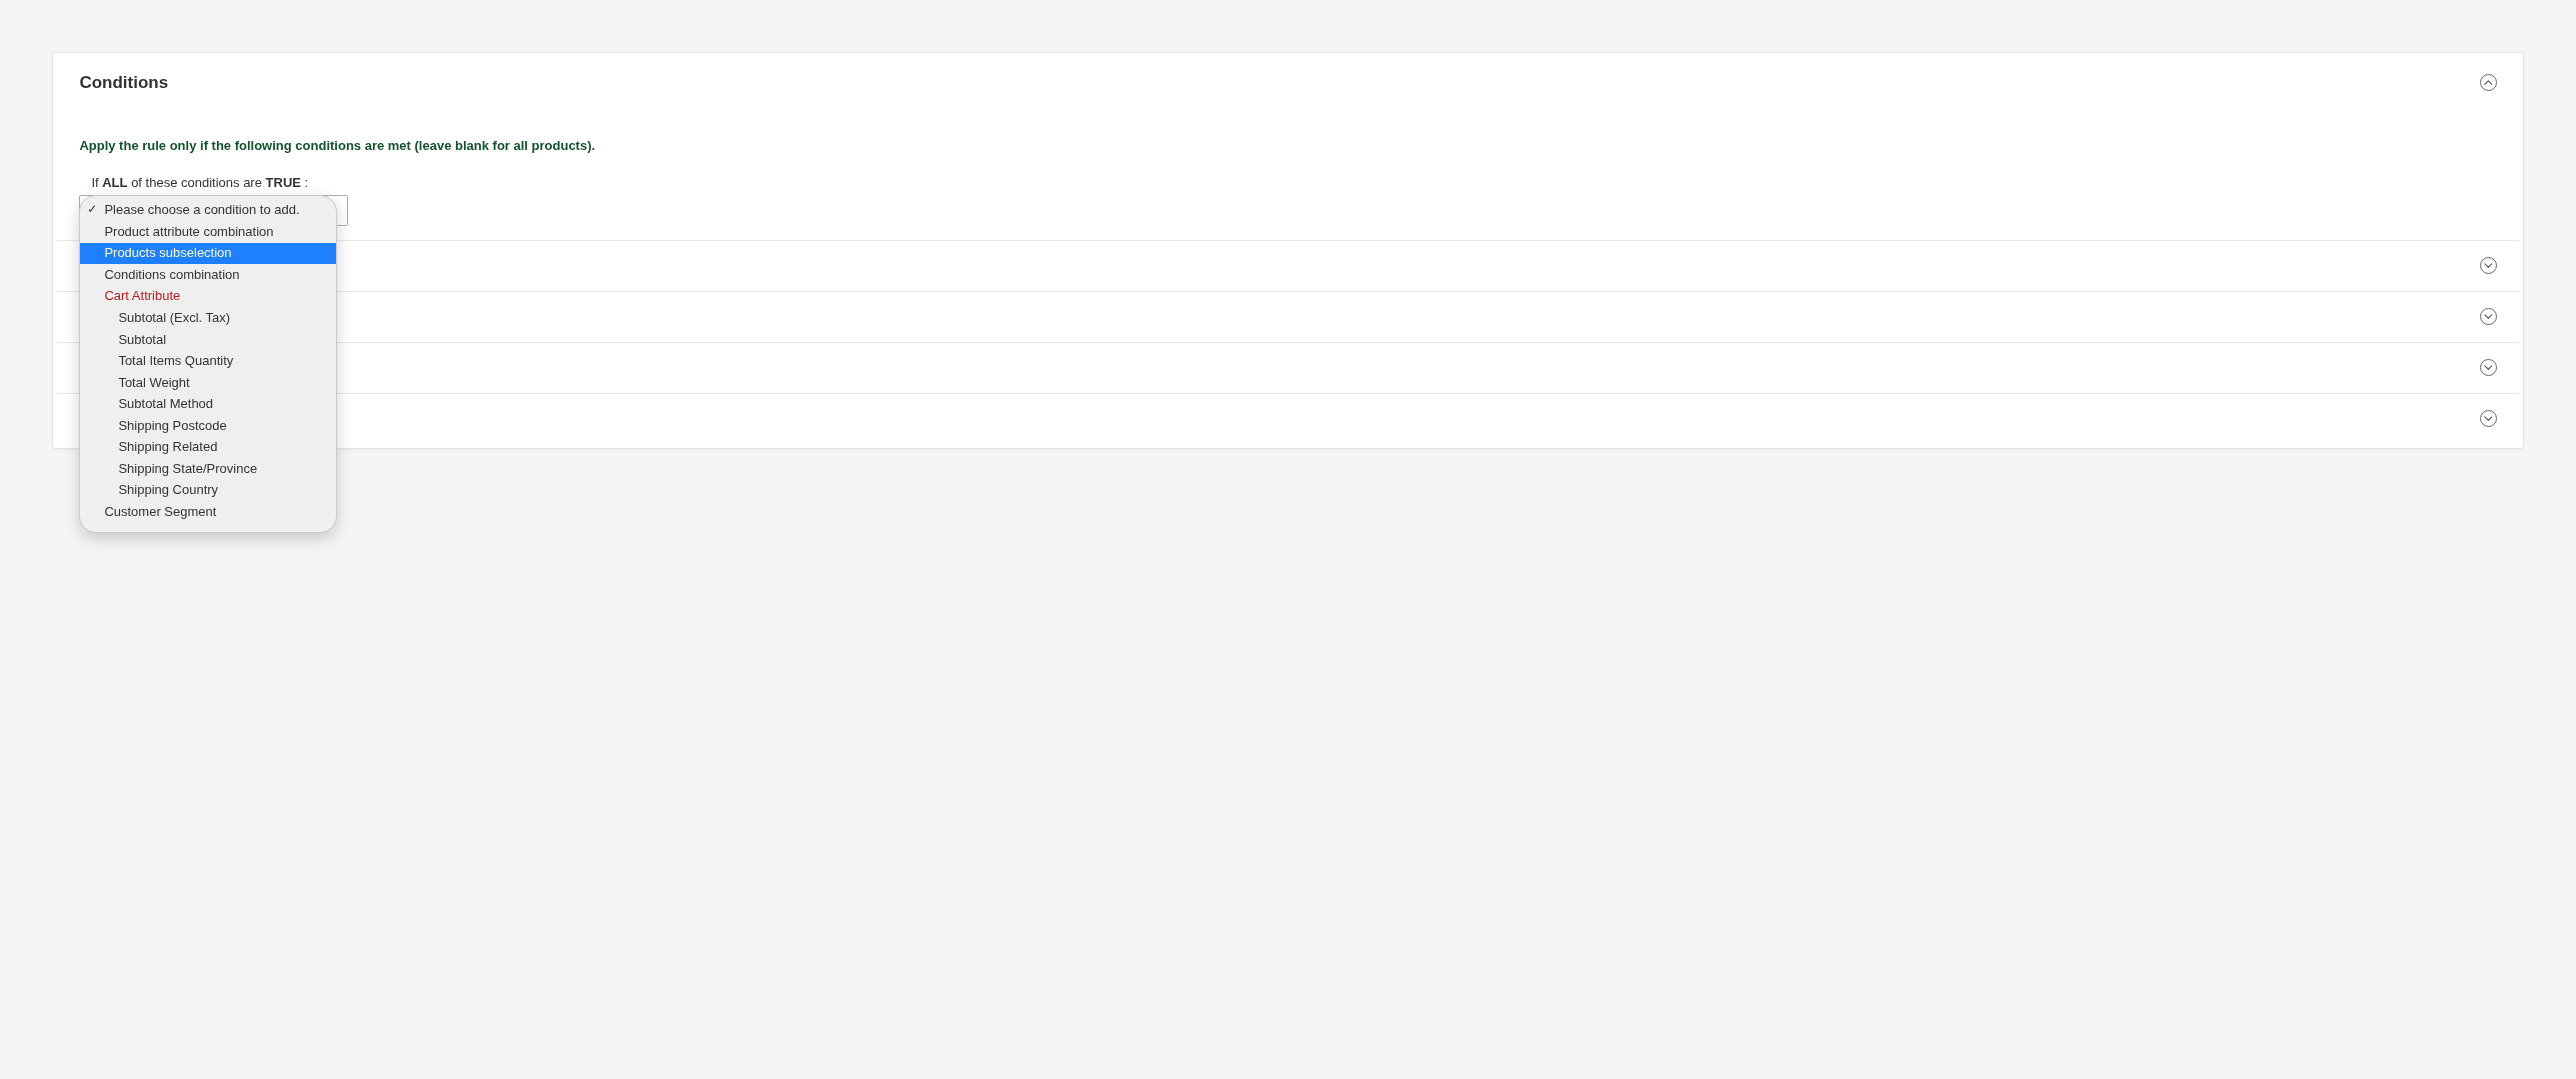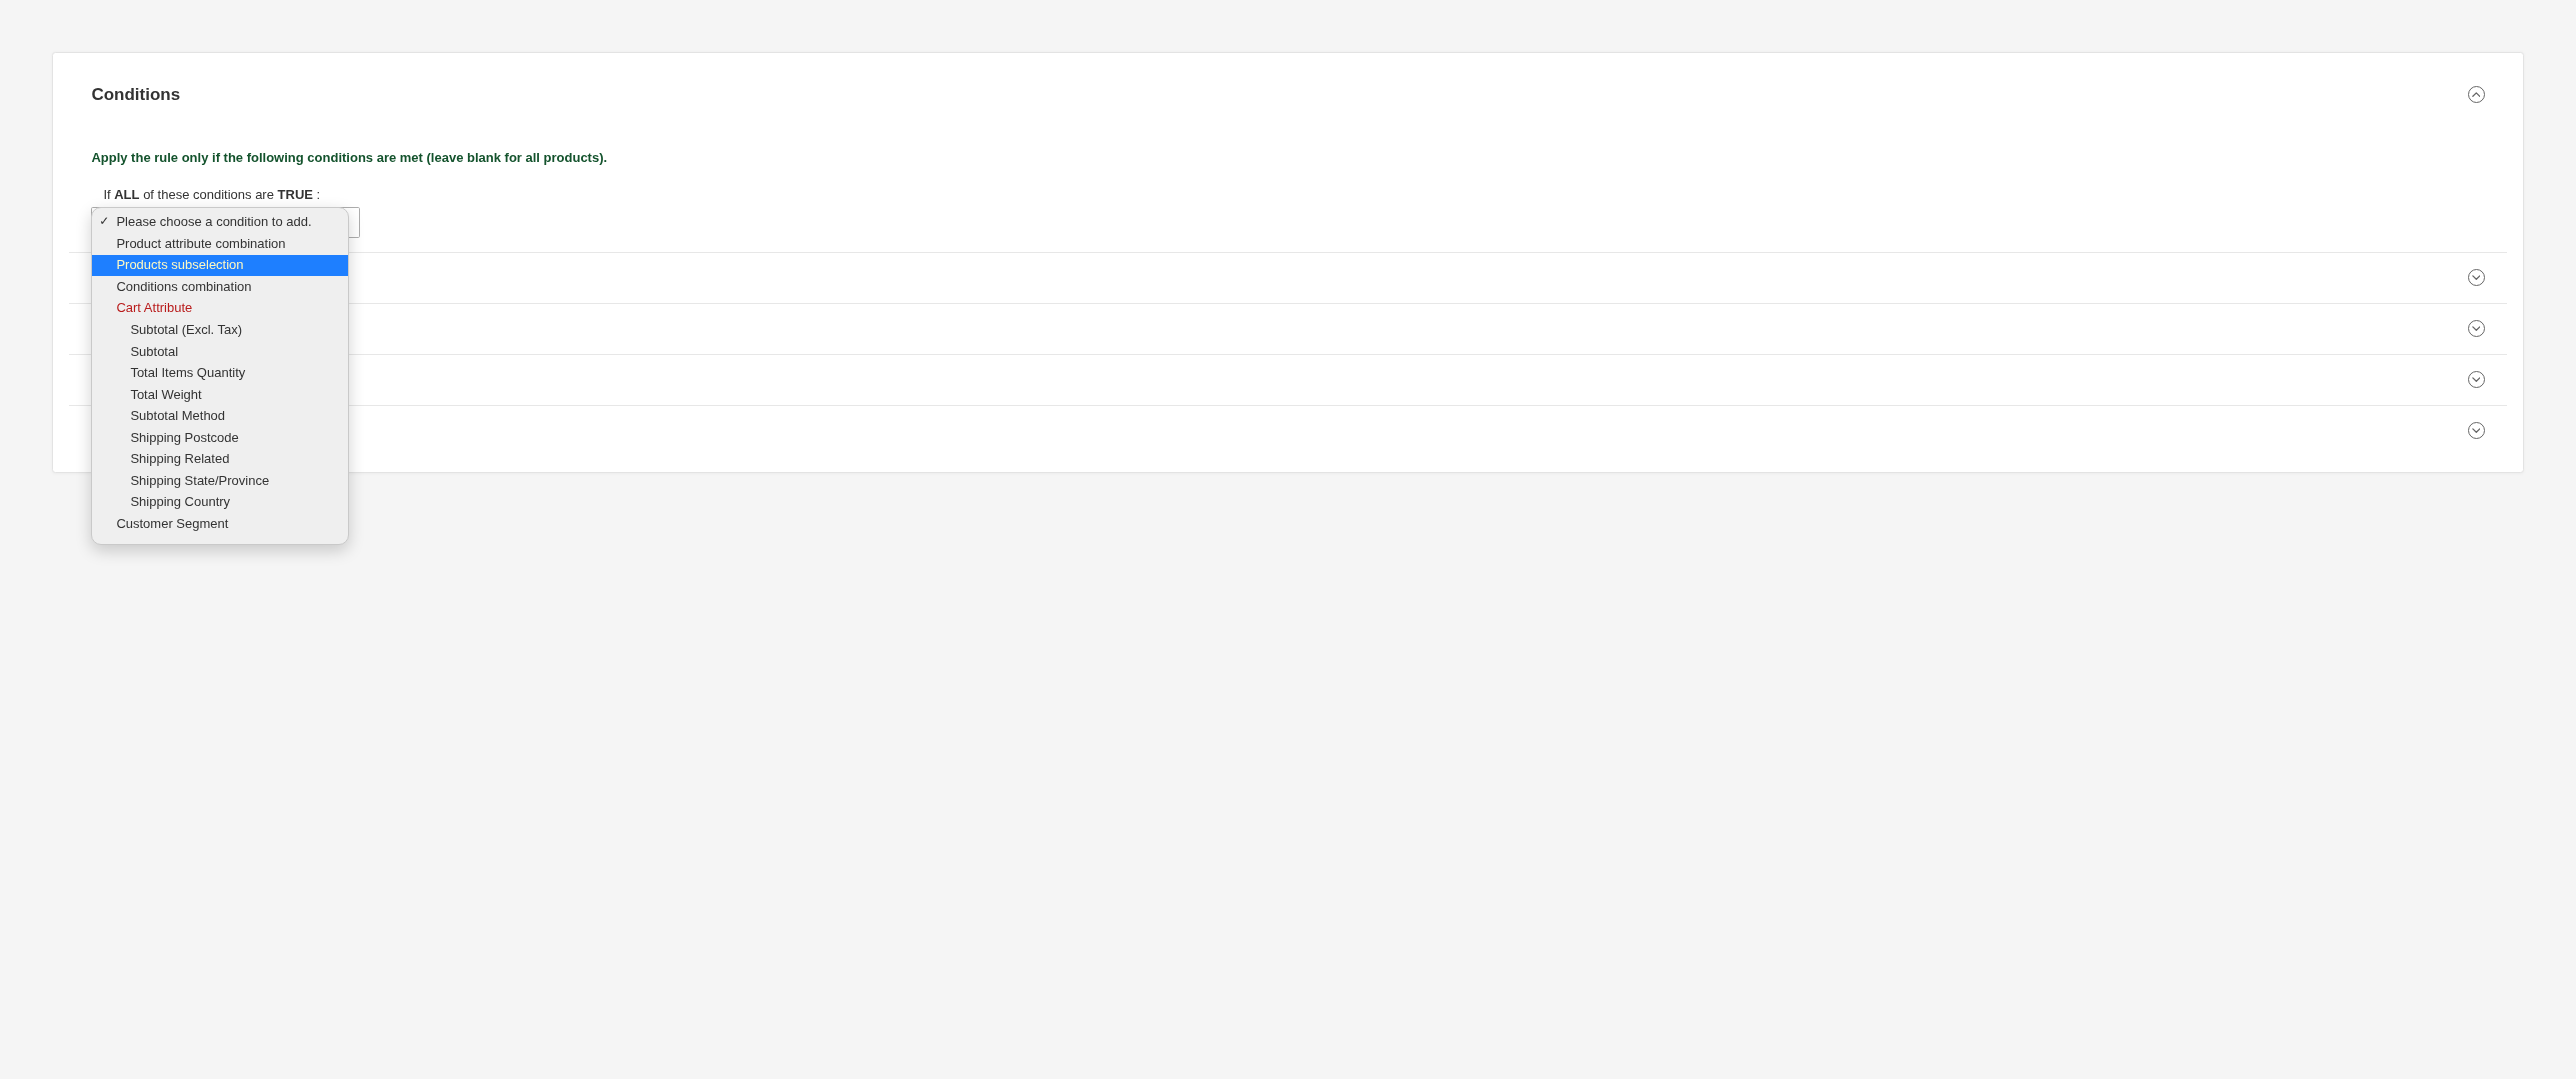--- a/index.html
+++ b/index.html
@@ -8,21 +8,21 @@
     background: #f5f5f5;
     font-family: -apple-system, BlinkMacSystemFont, "Segoe UI", Helvetica, Arial, sans-serif;
     color: #333;
     padding: 52px 52px 0 52px;
   }
   .panel {
     background: #fff;
     border: 0.9px solid #e3e3e3;
     border-radius: 3.4px;
     box-shadow: 0 0.9px 3.4px rgba(0,0,0,0.04);
-    padding: 16px;
+    padding: 4px;
     position: relative;
   }
   .panel-inner {
     padding: 15.5px 22.4px 0 22.4px;
   }
   .panel-title-row {
     display: flex;
     align-items: center;
     justify-content: space-between;
   }
@@ -71,21 +71,21 @@
     background: #fff;
     z-index: 1;
   }
   .dropdown {
     position: absolute;
     left: 0;
     top: 0;
     width: 258px;
     background: #efefef;
     border: 0.9px solid #c9c9c9;
-    border-radius: 10px;
+    border-radius: 17px;
     box-shadow: 0 5.2px 15.5px rgba(0,0,0,0.18);
     z-index: 10;
     padding: 3.4px 0 8.6px 0;
     font-size: 13px;
   }
   .dd-item {
     padding: 1.7px 10.3px 1.7px 24px;
     position: relative;
     cursor: default;
     line-height: 1.4;

